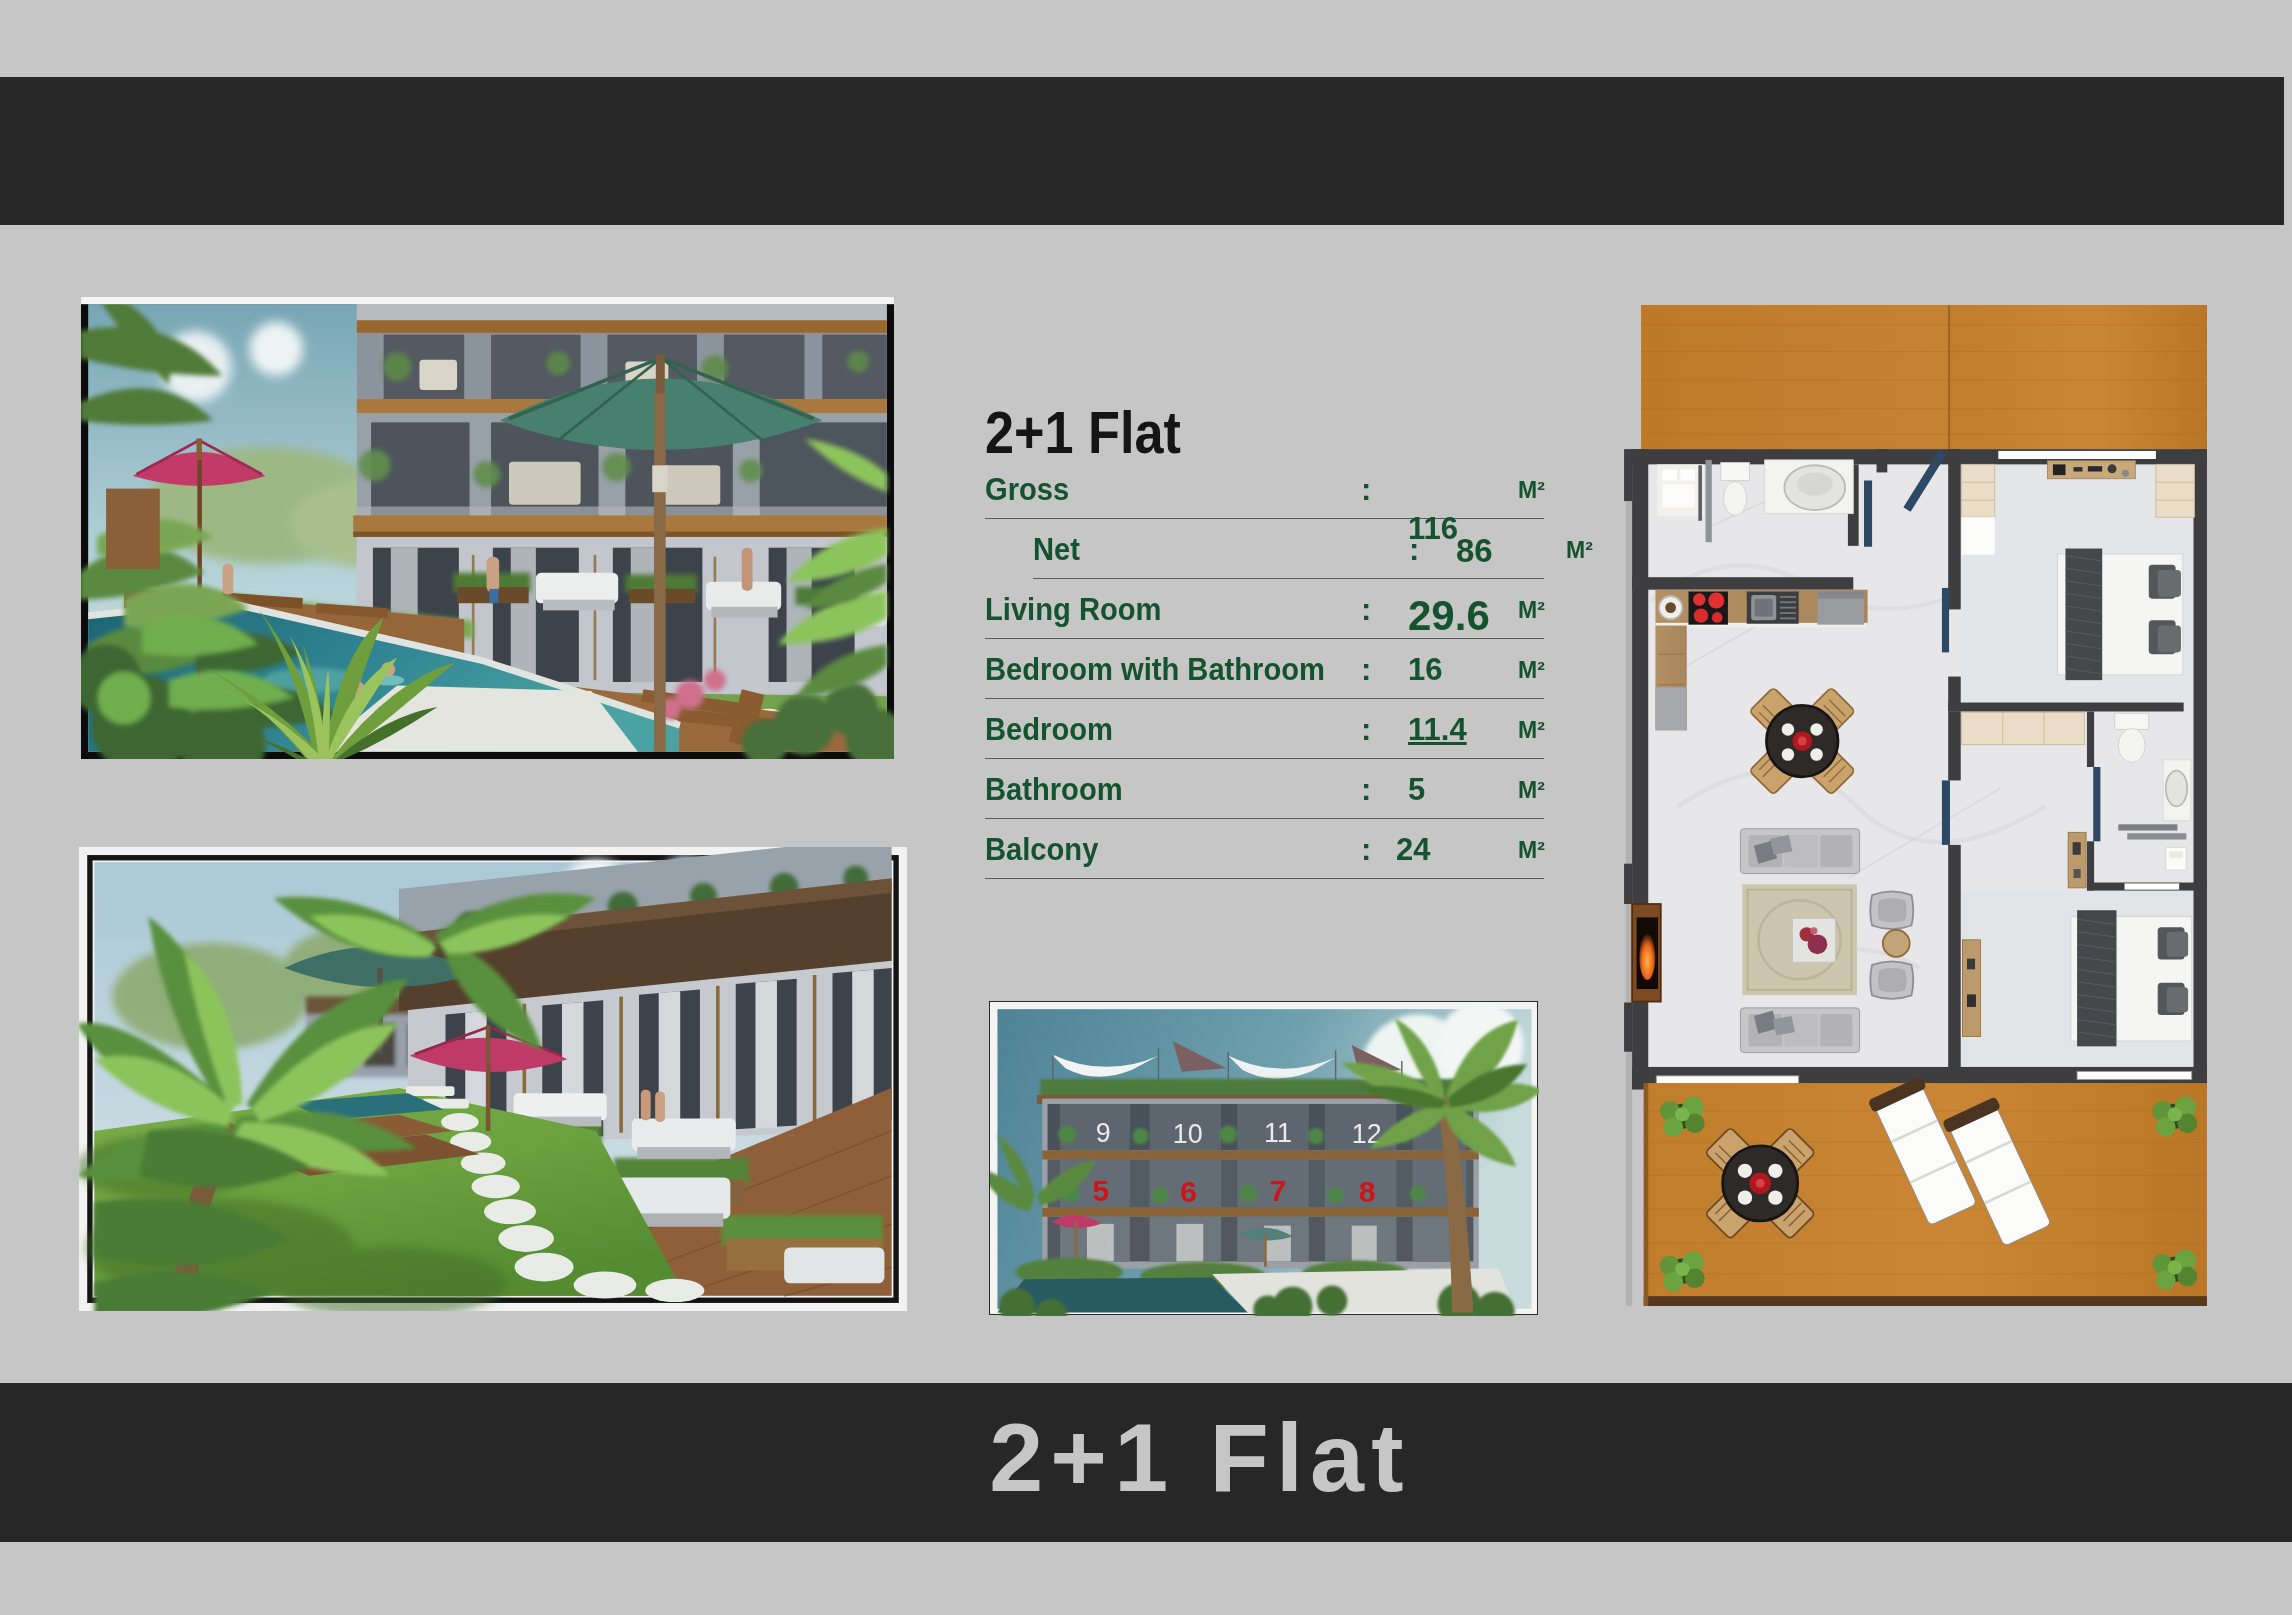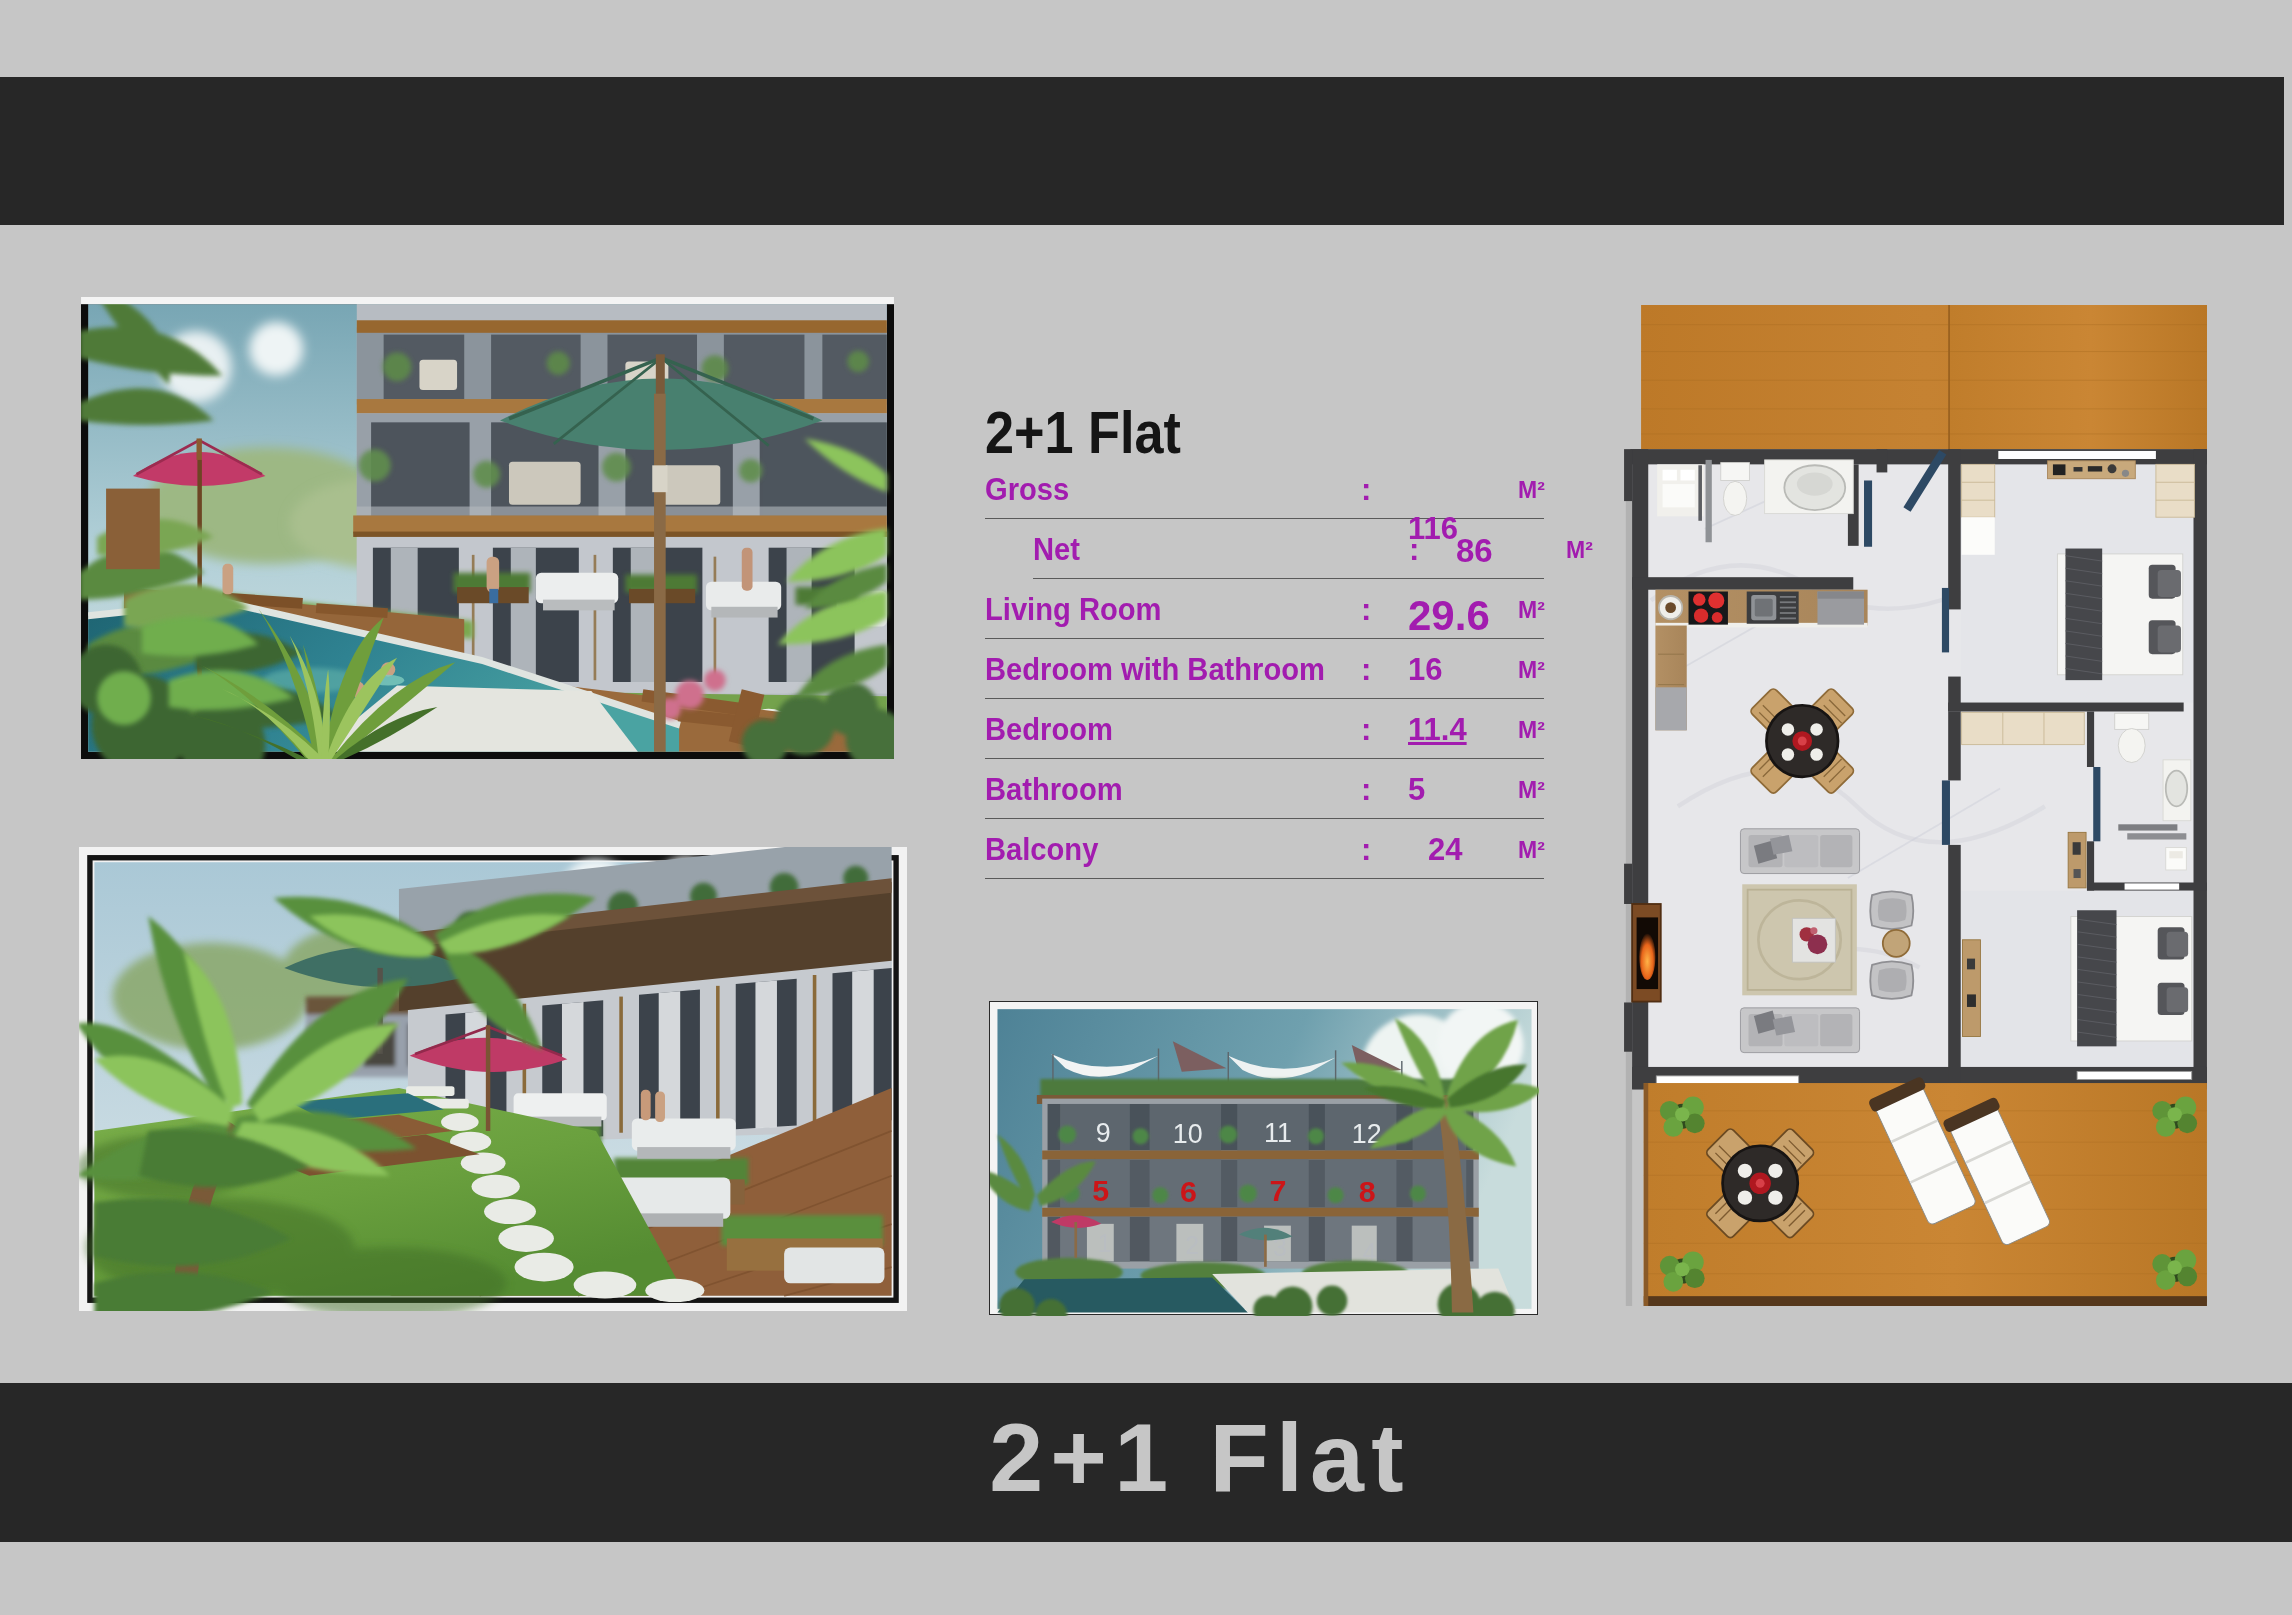--- a/index.html
+++ b/index.html
@@ -11,21 +11,21 @@
 <body>
 
 <div class="abs" style="left:0;top:77px;width:2284px;height:148px;background:#272727;"></div>
 
 <div class="abs" style="left:0;top:1383px;width:2293px;height:159px;background:#272727;"></div>
 
 <div class="abs" style="left:0;top:1378px;width:2400px;height:159px;color:#c6c6c6;font-weight:bold;font-size:97px;line-height:159px;text-align:center;letter-spacing:7.2px;">2+1 Flat</div>
 
 <div class="abs" style="left:985px;top:398px;font-size:60px;font-weight:bold;color:#151515;transform:scaleX(0.87);transform-origin:0 0;">2+1 Flat</div>
 
-<div class="abs" id="spec" style="left:985px;top:459px;width:559px;font-weight:bold;color:#a21caf;">
+<div class="abs" id="spec" style="left:985px;top:459px;width:559px;font-weight:bold;color:#14532d;">
 
 <div style="position:relative;height:60px;box-sizing:border-box;border-bottom:1.8px solid #5a5a5a;">
 <span style="position:absolute;left:0;top:12.5px;font-size:31px;transform:scaleX(0.94);transform-origin:0 0;white-space:nowrap;">Gross</span>
 <span style="position:absolute;left:376px;top:12.5px;font-size:31px;">:</span>
 <span style="position:absolute;left:423px;top:12.5px;font-size:31px;margin-top:39px;">116</span>
 <span style="position:absolute;left:533px;top:18px;font-size:23px;">M²</span>
 </div>
 
 <div style="position:relative;height:60px;box-sizing:border-box;border-bottom:1.8px solid #5a5a5a;margin-left:48px;">
 <span style="position:absolute;left:0;top:12.5px;font-size:31px;transform:scaleX(0.94);transform-origin:0 0;white-space:nowrap;">Net</span>
@@ -58,21 +58,21 @@
 <div style="position:relative;height:60px;box-sizing:border-box;border-bottom:1.8px solid #5a5a5a;">
 <span style="position:absolute;left:0;top:12.5px;font-size:31px;transform:scaleX(0.94);transform-origin:0 0;white-space:nowrap;">Bathroom</span>
 <span style="position:absolute;left:376px;top:12.5px;font-size:31px;">:</span>
 <span style="position:absolute;left:423px;top:12.5px;font-size:31px;">5</span>
 <span style="position:absolute;left:533px;top:18px;font-size:23px;">M²</span>
 </div>
 
 <div style="position:relative;height:60px;box-sizing:border-box;border-bottom:1.8px solid #5a5a5a;">
 <span style="position:absolute;left:0;top:12.5px;font-size:31px;transform:scaleX(0.94);transform-origin:0 0;white-space:nowrap;">Balcony</span>
 <span style="position:absolute;left:376px;top:12.5px;font-size:31px;">:</span>
-<span style="position:absolute;left:443px;top:12.5px;font-size:31px;">24</span>
+<span style="position:absolute;left:411px;top:12.5px;font-size:31px;">24</span>
 <span style="position:absolute;left:533px;top:18px;font-size:23px;">M²</span>
 </div>
 </div>
 
 <div class="abs" style="left:81px;top:297px;width:813px;height:462px;background:#0c0c0c;">
 <svg width="813" height="462" viewBox="0 0 908 516">
 <defs>
   <linearGradient id="p1sky" x1="0" y1="0" x2="0" y2="1">
     <stop offset="0" stop-color="#78a6b4"></stop>
           <stop offset="0.55" stop-color="#b2d0d8"></stop>

